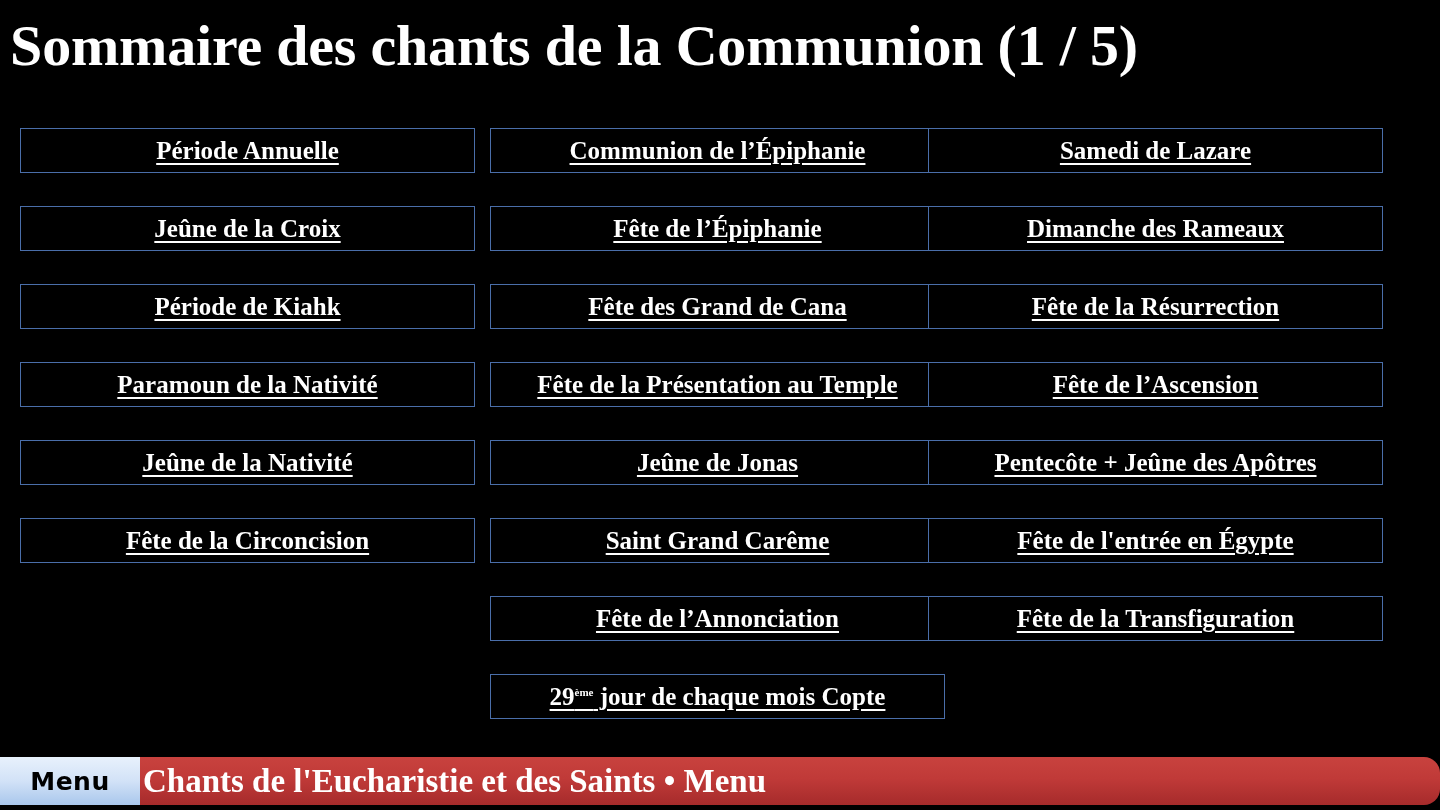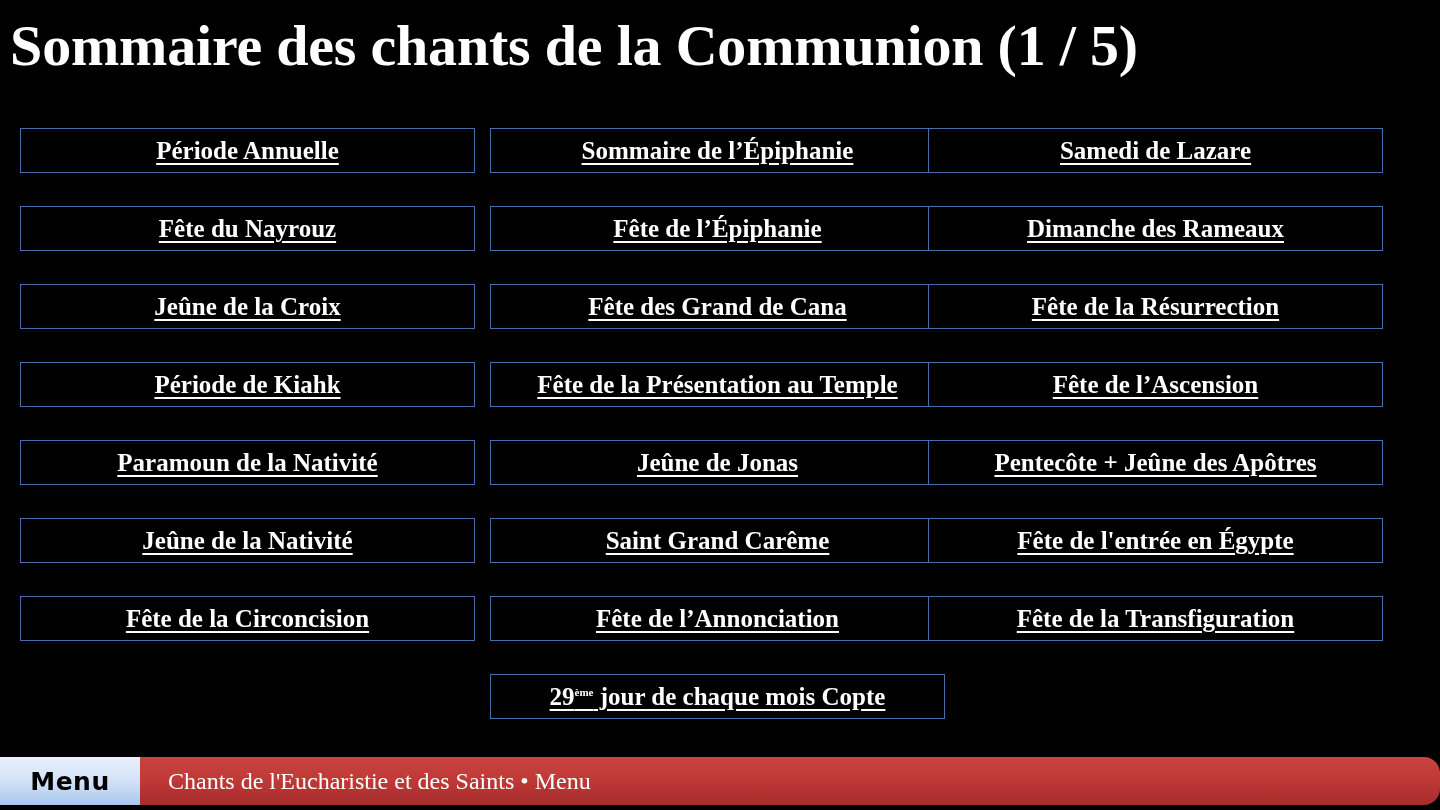--- a/index.html
+++ b/index.html
@@ -116,61 +116,58 @@
     font-weight: bold;
     font-size: 25px;
     line-height: 1;
     letter-spacing: 0.5px;
   }
 
   #bottom-bar-text {
     flex: 1 1 auto;
     display: flex;
     align-items: center;
-    padding-left: 28px;
+    padding-left: 3px;
     color: #ffffff;
     font-family: "Liberation Serif", serif;
-    font-weight: normal;
-    font-size: 24px;
+    font-weight: bold;
+    font-size: 33px;
     line-height: 1;
     white-space: nowrap;
   }
 </style>
 </head>
 <body>
 
 <h1 id="slide-title">Sommaire des chants de la Communion (1 / 5)</h1>
 
 <div id="button-grid">
   <div class="grid-col" id="col-1">
       <div class="nav-btn">
         <span class="btn-label">Période Annuelle</span>
       </div>
       <div class="nav-btn">
-        <span class="btn-label">Fête du Nayrouz</span>
-      </div>
-      <div class="nav-btn">
         <span class="btn-label">Jeûne de la Croix</span>
       </div>
       <div class="nav-btn">
         <span class="btn-label">Période de Kiahk</span>
       </div>
       <div class="nav-btn">
         <span class="btn-label">Paramoun de la Nativité</span>
       </div>
       <div class="nav-btn">
         <span class="btn-label">Jeûne de la Nativité</span>
       </div>
       <div class="nav-btn">
         <span class="btn-label">Fête de la Circoncision</span>
       </div>
     </div>
   <div class="grid-col" id="col-2">
       <div class="nav-btn">
-        <span class="btn-label">Sommaire de l’Épiphanie</span>
+        <span class="btn-label">Communion de l’Épiphanie</span>
       </div>
       <div class="nav-btn">
         <span class="btn-label">Fête de l’Épiphanie</span>
       </div>
       <div class="nav-btn">
         <span class="btn-label">Fête des Grand de Cana</span>
       </div>
       <div class="nav-btn">
         <span class="btn-label">Fête de la Présentation au Temple</span>
       </div>

